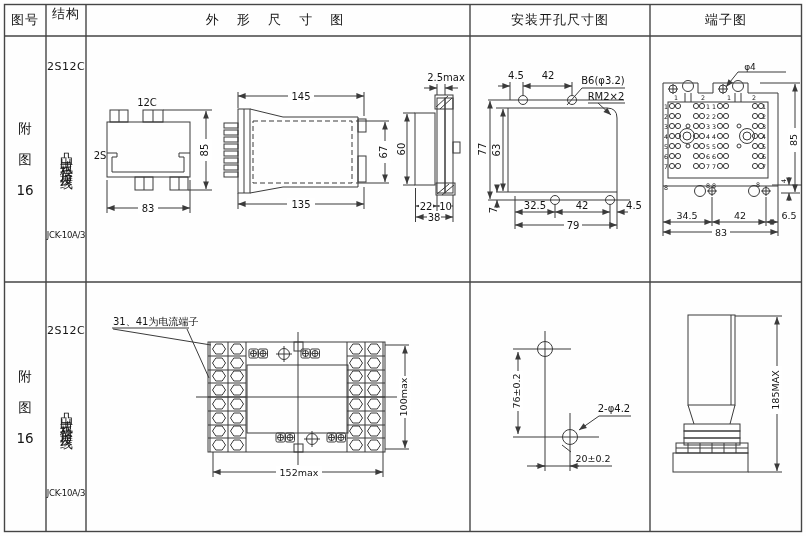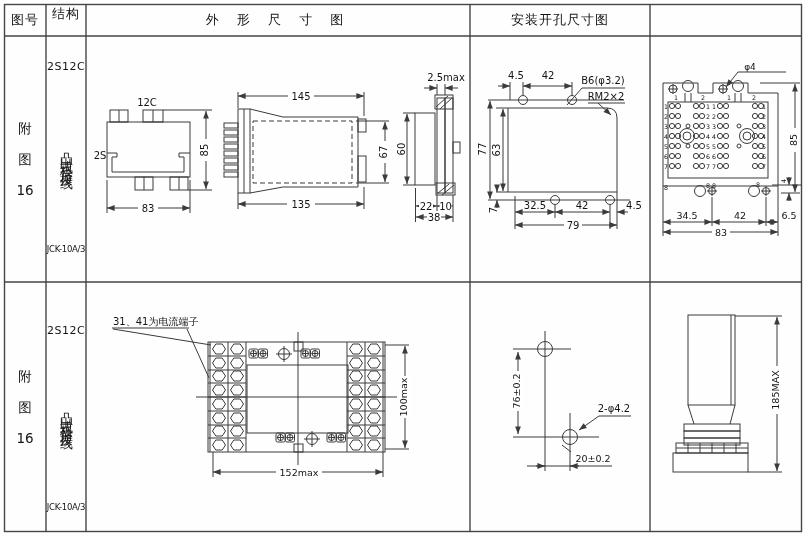--- a/index.html
+++ b/index.html
@@ -13,21 +13,21 @@
   #art .dim{marker-start:url(#ar);marker-end:url(#ar);}
   #art .dash{stroke-dasharray:5 3;}
   #art .t10{font-size:10px;} #art .t95{font-size:9.5px;} #art .t9{font-size:9px;}
   #art .t65{font-size:6.3px;} #art .tm{text-anchor:middle;}
   .cell{position:absolute;display:flex;align-items:center;justify-content:center;text-align:right;}
   .hd{font-size:13px;letter-spacing:1px;}
   .hd-wide{letter-spacing:7px;}
   .figcell{flex-direction:column;gap:13px;font-size:13.5px;}
   .model{font-size:11px;letter-spacing:.5px;}
   .mount{writing-mode:vertical-rl;text-orientation:upright;font-size:13px;letter-spacing:4px;}
-  .code{font-size:8.5px;letter-spacing:-.3px;white-space:nowrap;margin-top:14px;}
+  .code{font-size:8.5px;letter-spacing:-.3px;white-space:nowrap;}
 </style>
 </head>
 <body>
 
 <div id="page">
 
 <svg id="art" width="806" height="536" viewBox="0 0 806 536">
   <defs>
     <marker id="ar" viewBox="0 0 10 10" refX="9.5" refY="5" markerWidth="10" markerHeight="8" orient="auto-start-reverse" markerUnits="userSpaceOnUse">
       <path d="M0,1.4 L9.5,5 L0,8.6 Z" fill="#3b3b3b"></path>
@@ -439,20 +439,21 @@
     <line class="dim" x1="777" y1="317" x2="777" y2="471"></line>
     <rect class="wb" x="770" y="366" width="12" height="48"></rect>
     <text class="t95 tm" transform="rotate(-90 776 390)" x="776" y="393">185MAX</text>
   </g>
 </svg>
 
   <div class="cell hd" style="left:4px;top:4px;width:42px;height:32px;">图号</div>
   <div class="cell hd" style="left:46px;top:4px;width:40px;height:20px;">结构</div>
   <div class="cell hd hd-wide" style="left:86px;top:4px;width:384px;height:32px;">外 形 尺 寸 图</div>
   <div class="cell hd" style="left:470px;top:4px;width:180px;height:32px;">安装开孔尺寸图</div>
+  <div class="cell hd" style="left:650px;top:4px;width:152px;height:32px;">端子图</div>
 
   <div class="cell figcell" style="left:4px;top:36px;width:42px;height:246px;">
     <span>附</span>
     <span>图</span>
     <span>16</span>
   </div>
   <div class="cell model" style="left:46px;top:58px;width:40px;height:16px;">2S12C</div>
   <div class="cell" style="left:46px;top:86px;width:40px;height:140px;">
     <span class="mount">凸出式板后接线</span>
   </div>

